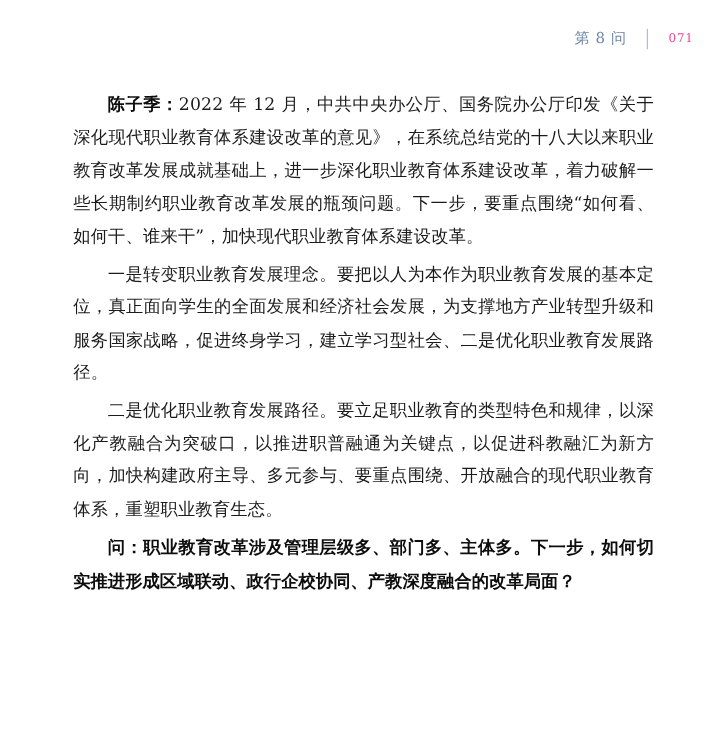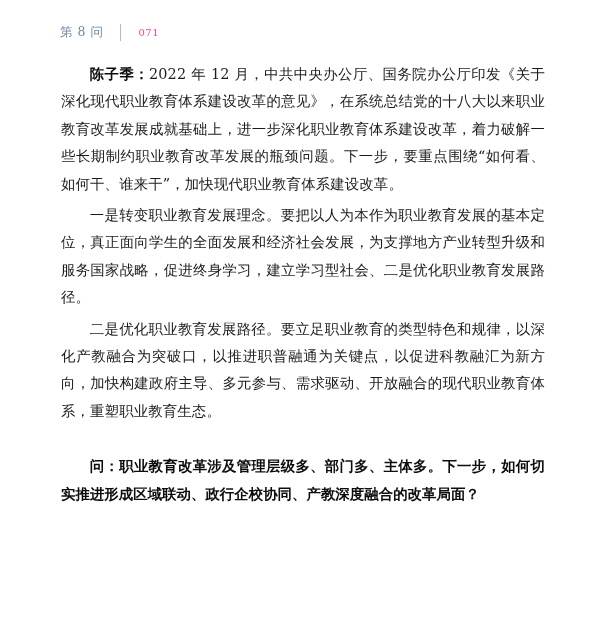--- a/index.html
+++ b/index.html
@@ -25,20 +25,21 @@
 
   
   .running-header {
     position: absolute;
     top: 19px;
     left: 60px;
     right: 22px;
     height: 26px;
     display: flex;
     align-items: center;
+    justify-content: flex-end;
     gap: 0;
   }
   .header-qnum {
     color: #6e87a6;
     font-size: 12.5px;
     letter-spacing: 0.5px;
     white-space: nowrap;
     font-family: "DejaVu Serif", "Liberation Serif", serif;
   }
   .header-title {
@@ -61,21 +62,21 @@
     color: #ec4899;
     font-size: 10px;
     letter-spacing: 0.6px;
     white-space: nowrap;
     font-family: "DejaVu Serif", "Liberation Serif", serif;
   }
 
   
   .text-column {
     position: absolute;
-    top: 60px;
+    top: 74px;
     left: 61px;
     width: 484px;
   }
 
   p.para {
     margin: 0 0 4px 0;
     font-size: 14.4px;
     line-height: 27.4px;
     text-align: justify;
     text-align-last: left;
@@ -86,21 +87,21 @@
     font-family: "DejaVu Serif", "Liberation Serif", serif;
   }
 
   p.para.first {
     margin-bottom: 4px;
   }
 
   p.para.question {
     font-weight: bold;
     color: #0d0d0d;
-    margin-top: 27px;
+    margin-top: 4px;
     letter-spacing: 0.05px;
   }
 
   .speaker {
     font-weight: bold;
     color: #0d0d0d;
   }
 
   .q-label {
     font-weight: bold;
@@ -121,21 +122,21 @@
 
     <p class="para first">
       <span class="speaker">陈子季：</span><span>2022 年 12 月，中共中央办公厅、国务院办公厅印发《关于深化现代职业教育体系建设改革的意见》，在系统总结党的十八大以来职业教育改革发展成就基础上，进一步深化职业教育体系建设改革，着力破解一些长期制约职业教育改革发展的瓶颈问题。下一步，要重点围绕“如何看、如何干、谁来干”，加快现代职业教育体系建设改革。</span>
     </p>
 
     <p class="para">
       <span>一是转变职业教育发展理念。要把以人为本作为职业教育发展的基本定位，真正面向学生的全面发展和经济社会发展，为支撑地方产业转型升级和服务国家战略，促进终身学习，建立学习型社会、二是优化职业教育发展路径。</span>
     </p>
 
     <p class="para">
-      <span>二是优化职业教育发展路径。要立足职业教育的类型特色和规律，以深化产教融合为突破口，以推进职普融通为关键点，以促进科教融汇为新方向，加快构建政府主导、多元参与、需求驱动、开放融合的现代职业教育体系，重塑职业教育生态。</span>
+      <span>二是优化职业教育发展路径。要立足职业教育的类型特色和规律，以深化产教融合为突破口，以推进职普融通为关键点，以促进科教融汇为新方向，加快构建政府主导、多元参与、要重点围绕、开放融合的现代职业教育体系，重塑职业教育生态。</span>
     </p>
 
 
     <p class="para question">
       <span class="q-label">问：</span><span>职业教育改革涉及管理层级多、部门多、主体多。下一步，如何切实推进形成区域联动、政行企校协同、产教深度融合的改革局面？</span>
     </p>
 
   </div>
 </div>
 

